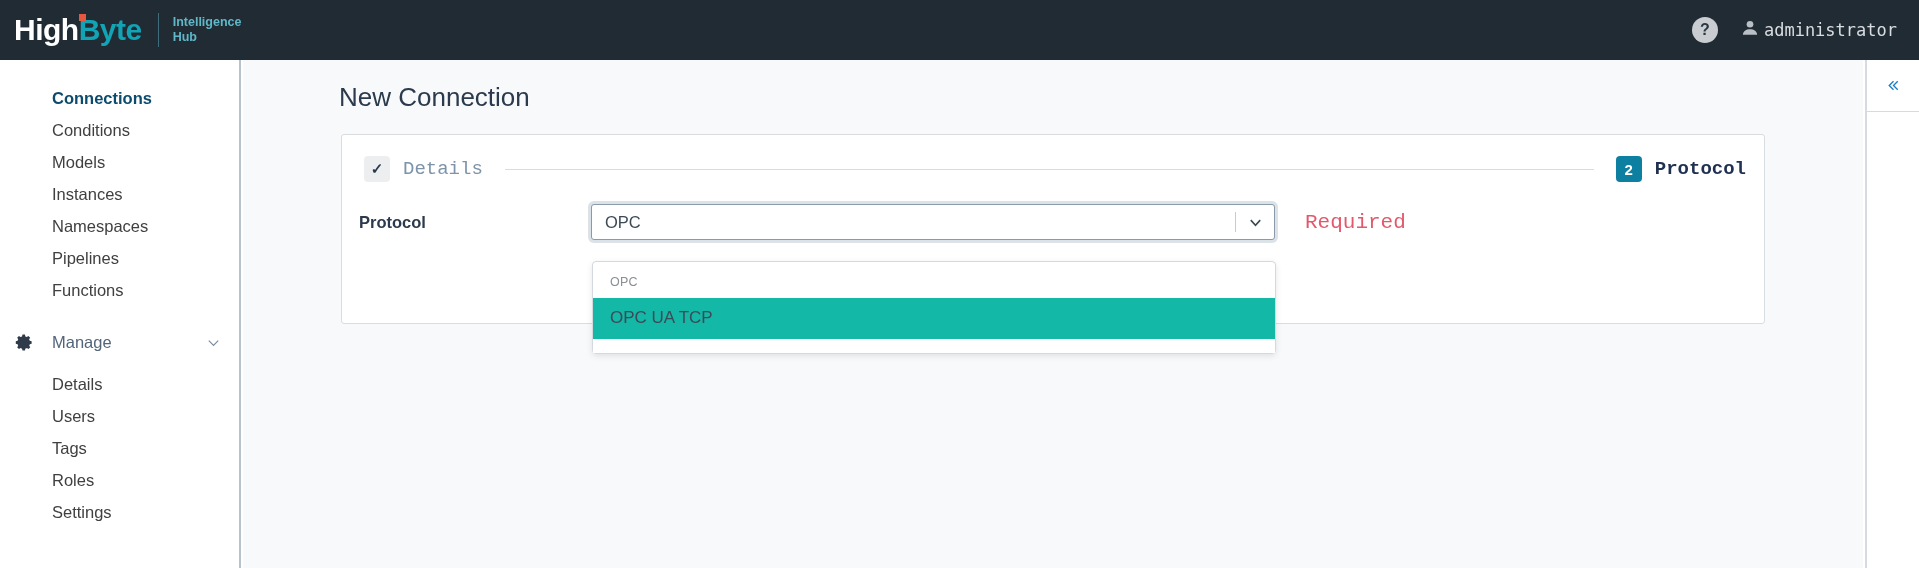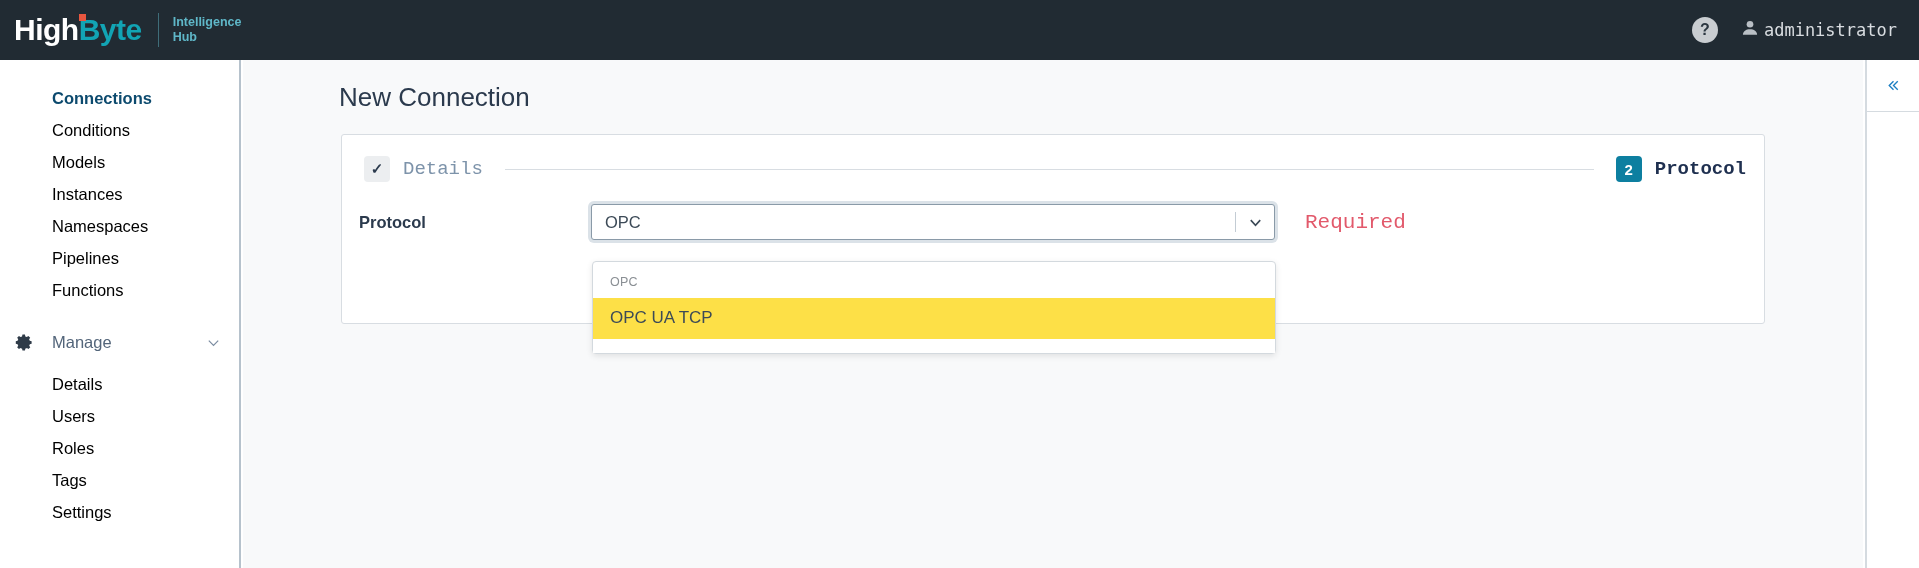--- a/index.html
+++ b/index.html
@@ -69,21 +69,21 @@
     width: 20px; height: 20px; margin-right: 18px;
     display: flex; align-items: center; justify-content: center;
     color: #3d4b5c;
   }
   .nav-group-label {
     font-size: 16.5px; color: #53657a; flex: 1;
   }
   .nav-chevron { color: #7b8ca1; margin-right: 18px; display: flex; }
   .nav-item {
     height: 32px; display: flex; align-items: center;
-    padding-left: 52px; font-size: 16.5px; color: #000000;
+    padding-left: 52px; font-size: 16.5px; color: #404040;
     cursor: pointer;
   }
   .nav-item.active { color: #0c4a6e; font-weight: bold; }
 
   
   .main {
     position: absolute; left: 243px; top: 60px;
     width: 1620px; height: 508px;
     background: #f8f9fa;
   }
@@ -183,21 +183,21 @@
   }
   .dd-group-label {
     font-size: 12.5px; color: #8a8f94;
     padding: 9px 0 9px 17px; letter-spacing: 0.2px;
   }
   .dd-item {
     font-size: 17px; color: #3c4a57;
     padding: 10px 0 11px 17px;
     cursor: pointer;
   }
-  .dd-item.highlight { background: #fde047; }
+  .dd-item.highlight { background: #14b8a6; }
   .dd-tail { height: 14px; background: #ffffff; }
 </style>
 </head>
 <body>
 
 <div class="topbar">
   <div class="logo-wrap">
     <div class="logo-main">
       <span class="logo-high">High</span><span class="logo-byte">Byte</span>
       <span class="logo-dot"></span>
@@ -265,24 +265,24 @@
     </span>
   </div>
   <div style="height:8px"></div>
   <div class="nav-item">
     <span>Details</span>
   </div>
   <div class="nav-item">
     <span>Users</span>
   </div>
   <div class="nav-item">
+    <span>Tags</span>
+  </div>
+  <div class="nav-item">
     <span>Roles</span>
-  </div>
-  <div class="nav-item">
-    <span>Tags</span>
   </div>
   <div class="nav-item">
     <span>Settings</span>
   </div>
 </div>
 
 <div class="main">
   <div class="page-title">New Connection</div>
 </div>
 

